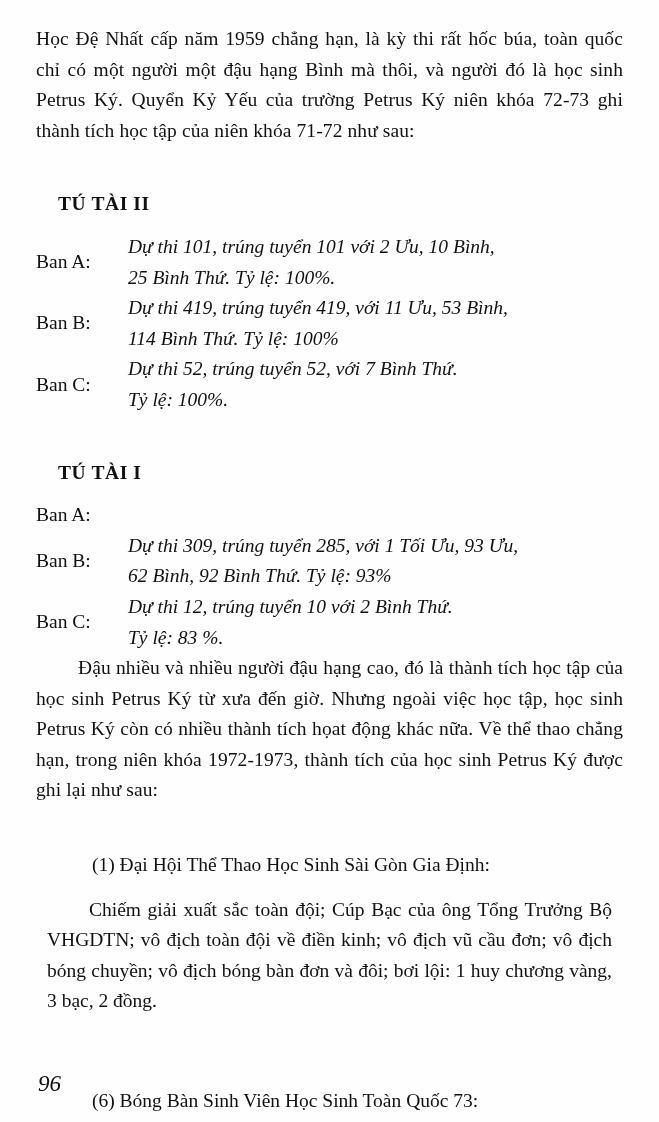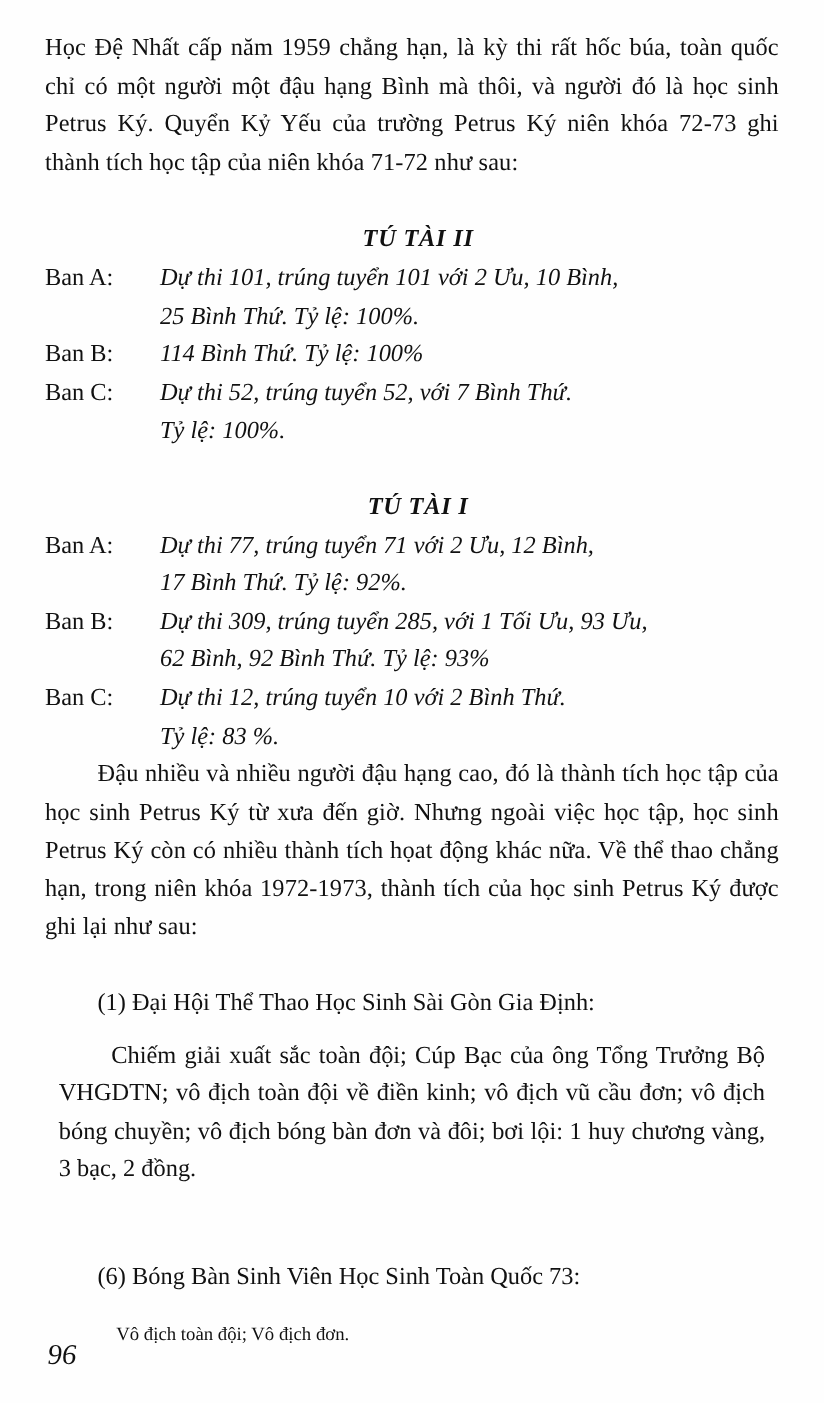--- a/index.html
+++ b/index.html
@@ -39,55 +39,53 @@
     text-justify: inter-word;
     margin: 0;
     letter-spacing: 0.1px;
   }
   .para-indent { display: inline-block; width: 42px; }
 
   
   .section-heading {
     font-size: 19.5px;
     line-height: 30.6px;
-    text-align: center;
-    margin: 0;
+    margin: 12px;
     padding-left: 10px;
     letter-spacing: 0.6px;
-    font-style: italic;
   }
   .gap-before-heading { height: 31px; }
   .gap-block { height: 30px; }
   .gap-block-lg { height: 44px; }
 
   
   .ban-row {
     display: flex;
-    align-items: flex-start;
+    align-items: center;
     font-size: 19.5px;
     line-height: 30.6px;
   }
   .ban-label {
     width: 92px;
     flex: 0 0 92px;
     white-space: nowrap;
   }
   .ban-lines {
     flex: 1 1 auto;
     font-style: italic;
   }
   .ban-line {
     white-space: nowrap;
   }
 
   
   .item-title {
     font-size: 19.5px;
     line-height: 30.6px;
-    margin: 0;
+    margin: 14px;
     padding-left: 42px;
     white-space: nowrap;
   }
   .item-body {
     font-size: 19.5px;
     line-height: 30.6px;
     text-align: justify;
     margin: 11px;
   }
   .item-body-plain {
@@ -124,42 +122,39 @@
       <div class="ban-label">Ban A:</div>
       <div class="ban-lines">
         <div class="ban-line">Dự thi 101, trúng tuyển 101 với 2 Ưu, 10 Bình,</div>
         <div class="ban-line">25 Bình Thứ. Tỷ lệ: 100%.</div>
       </div>
     </div>
 
     <div class="ban-row">
       <div class="ban-label">Ban B:</div>
       <div class="ban-lines">
+        <div class="ban-line">Dự thi 419, trúng tuyển 419, với 11 Ưu, 53 Bình,</div>
         <div class="ban-line">114 Bình Thứ. Tỷ lệ: 100%</div>
       </div>
     </div>
 
     <div class="ban-row">
       <div class="ban-label">Ban C:</div>
       <div class="ban-lines">
         <div class="ban-line">Dự thi 52, trúng tuyển 52, với 7 Bình Thứ.</div>
         <div class="ban-line">Tỷ lệ: 100%.</div>
       </div>
     </div>
 
     <div class="gap-block"></div>
 
     <h2 class="section-heading">TÚ TÀI I</h2>
 
     <div class="ban-row">
       <div class="ban-label">Ban A:</div>
-      <div class="ban-lines">
-        <div class="ban-line">Dự thi 77, trúng tuyển 71 với 2 Ưu, 12 Bình,</div>
-        <div class="ban-line">17 Bình Thứ. Tỷ lệ: 92%.</div>
-      </div>
     </div>
 
     <div class="ban-row">
       <div class="ban-label">Ban B:</div>
       <div class="ban-lines">
         <div class="ban-line">Dự thi 309, trúng tuyển 285, với 1 Tối Ưu, 93 Ưu,</div>
         <div class="ban-line">62 Bình, 92 Bình Thứ. Tỷ lệ: 93%</div>
       </div>
     </div>
 

